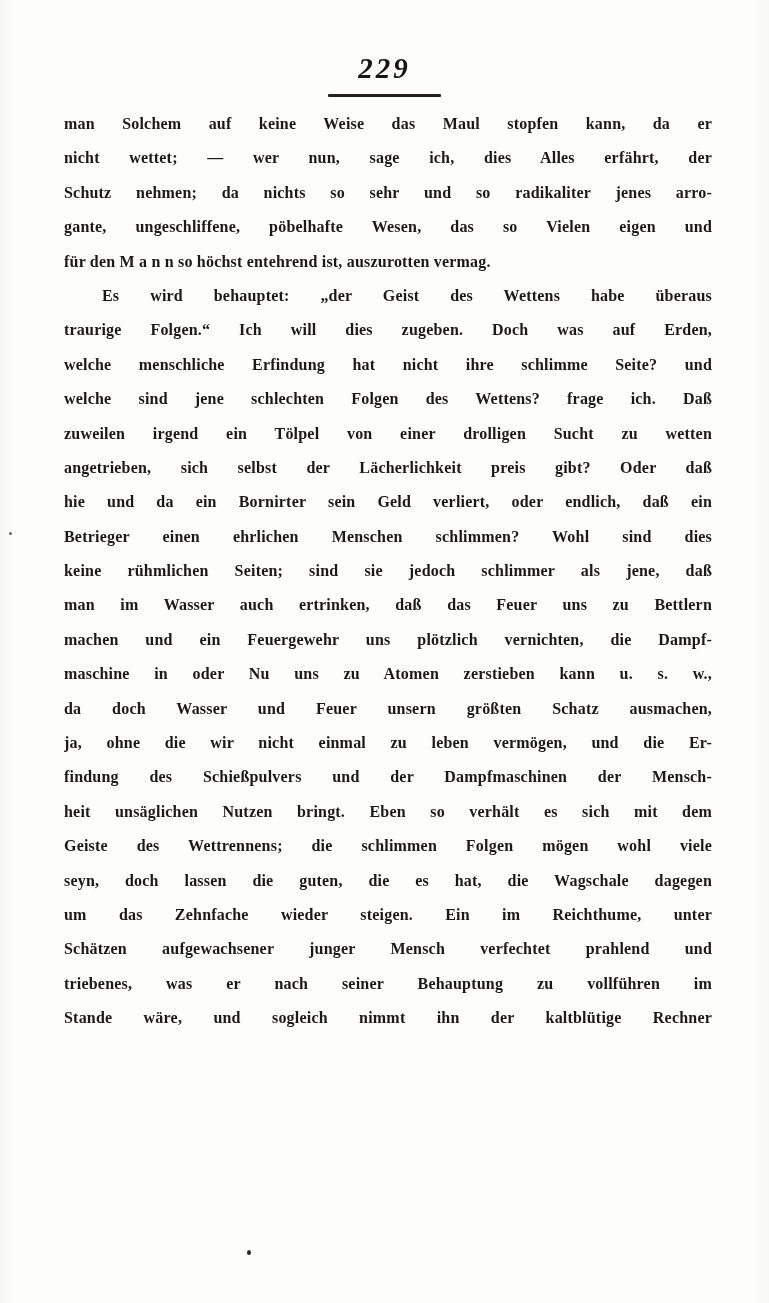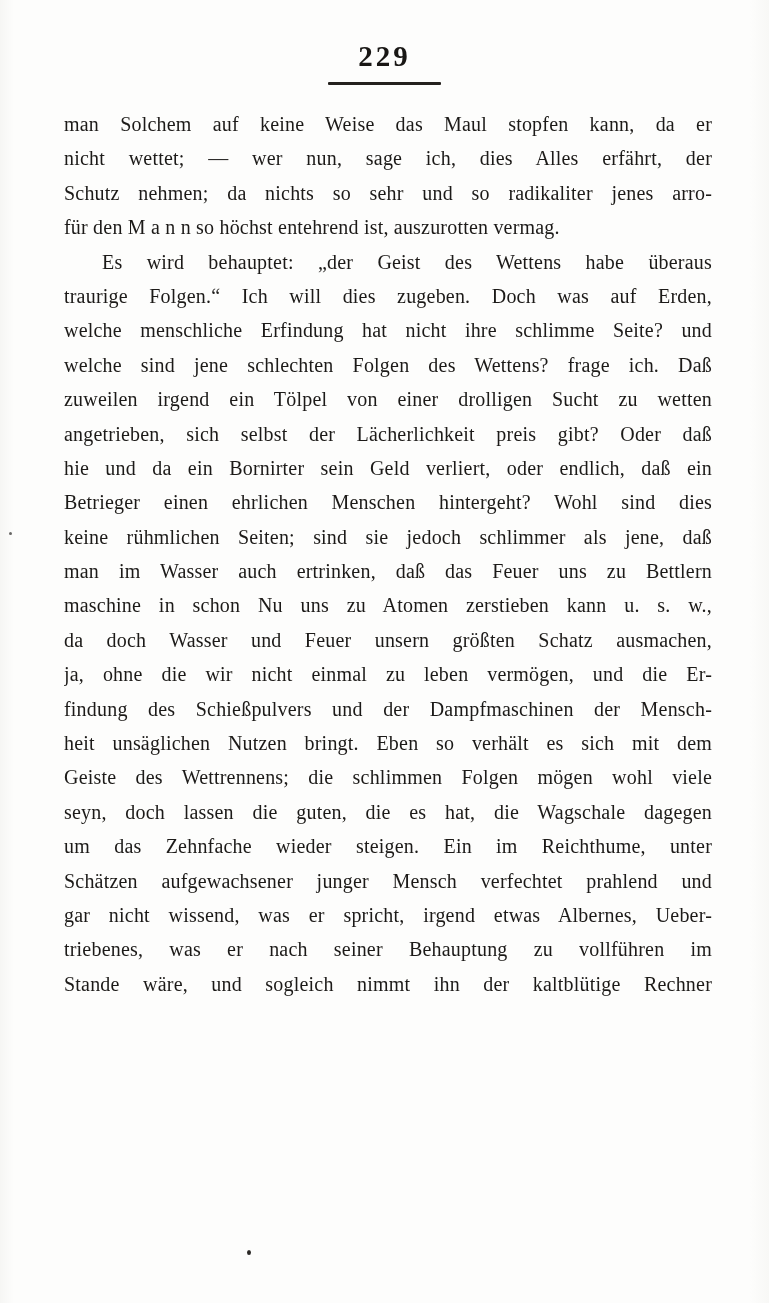--- a/index.html
+++ b/index.html
@@ -15,24 +15,25 @@
     font-family: "Liberation Serif", "DejaVu Serif", serif;
     color: #1c1a18;
   }
   .page {
     position: absolute;
     inset: 0;
     background: linear-gradient(90deg, #f6f6f4 0px, #fdfdfc 14px, #fdfdfc 750px, #f8f8f6 769px);
   }
   .page-header {
     position: absolute;
-    top: 40px;
+    top: 52px;
     left: 0;
     width: 100%;
     text-align: center;
+    font-style: italic;
   }
   .page-number {
     font-size: 29px;
     font-weight: bold;
     letter-spacing: 3px;
     color: #191715;
   }
   .header-rule {
     width: 113px;
     height: 3px;
@@ -44,22 +45,22 @@
     position: absolute;
     top: 107px;
     left: 64px;
     width: 648px;
   }
   .para {
     margin: 0;
     padding: 0;
   }
   .line {
-    font-size: 20px;
-    font-weight: normal;
+    font-size: 16px;
+    font-weight: bold;
     line-height: 34.4px;
     height: 34.4px;
     text-align: justify;
     text-align-last: justify;
     white-space: normal;
     letter-spacing: 0.2px;
     overflow: hidden;
   }
   .line.lastline {
     text-align-last: left;
@@ -84,44 +85,45 @@
     <div class="page-number">229</div>
     <div class="header-rule"></div>
   </header>
 
   <main class="text-block">
 
     <div class="para">
       <div class="line">man Solchem auf keine Weise das Maul stopfen kann, da er</div>
       <div class="line">nicht wettet; — wer nun, sage ich, dies Alles erfährt, der</div>
       <div class="line">Schutz nehmen; da nichts so sehr und so radikaliter jenes arro-</div>
+      <div class="line">gante, ungeschliffene, pöbelhafte Wesen, das so Vielen eigen und</div>
       <div class="line lastline">für den M a n n so höchst entehrend ist, auszurotten vermag.</div>
     </div>
 
     <div class="para">
       <div class="line indent">Es wird behauptet: „der Geist des Wettens habe überaus</div>
       <div class="line">traurige Folgen.“ Ich will dies zugeben. Doch was auf Erden,</div>
       <div class="line">welche menschliche Erfindung hat nicht ihre schlimme Seite? und</div>
       <div class="line">welche sind jene schlechten Folgen des Wettens? frage ich. Daß</div>
       <div class="line">zuweilen irgend ein Tölpel von einer drolligen Sucht zu wetten</div>
       <div class="line">angetrieben, sich selbst der Lächerlichkeit preis gibt? Oder daß</div>
       <div class="line">hie und da ein Bornirter sein Geld verliert, oder endlich, daß ein</div>
-      <div class="line">Betrieger einen ehrlichen Menschen hintergeht? Wohl sind dies</div>
+      <div class="line">Betrieger einen ehrlichen Menschen schlimmen? Wohl sind dies</div>
       <div class="line">keine rühmlichen Seiten; sind sie jedoch schlimmer als jene, daß</div>
       <div class="line">man im Wasser auch ertrinken, daß das Feuer uns zu Bettlern</div>
-      <div class="line">maschine in schon Nu uns zu Atomen zerstieben kann u. s. w.,</div>
+      <div class="line">machen und ein Feuergewehr uns plötzlich vernichten, die Dampf-</div>
+      <div class="line">maschine in oder Nu uns zu Atomen zerstieben kann u. s. w.,</div>
       <div class="line">da doch Wasser und Feuer unsern größten Schatz ausmachen,</div>
       <div class="line">ja, ohne die wir nicht einmal zu leben vermögen, und die Er-</div>
       <div class="line">findung des Schießpulvers und der Dampfmaschinen der Mensch-</div>
       <div class="line">heit unsäglichen Nutzen bringt. Eben so verhält es sich mit dem</div>
       <div class="line">Geiste des Wettrennens; die schlimmen Folgen mögen wohl viele</div>
       <div class="line">seyn, doch lassen die guten, die es hat, die Wagschale dagegen</div>
       <div class="line">um das Zehnfache wieder steigen. Ein im Reichthume, unter</div>
       <div class="line">Schätzen aufgewachsener junger Mensch verfechtet prahlend und</div>
-      <div class="line">gar nicht wissend, was er spricht, irgend etwas Albernes, Ueber-</div>
       <div class="line">triebenes, was er nach seiner Behauptung zu vollführen im</div>
       <div class="line">Stande wäre, und sogleich nimmt ihn der kaltblütige Rechner</div>
     </div>
 
   </main>
 
   <div class="ink-speck speck-1"></div>
   <div class="ink-speck speck-2"></div>
 
 </div>

